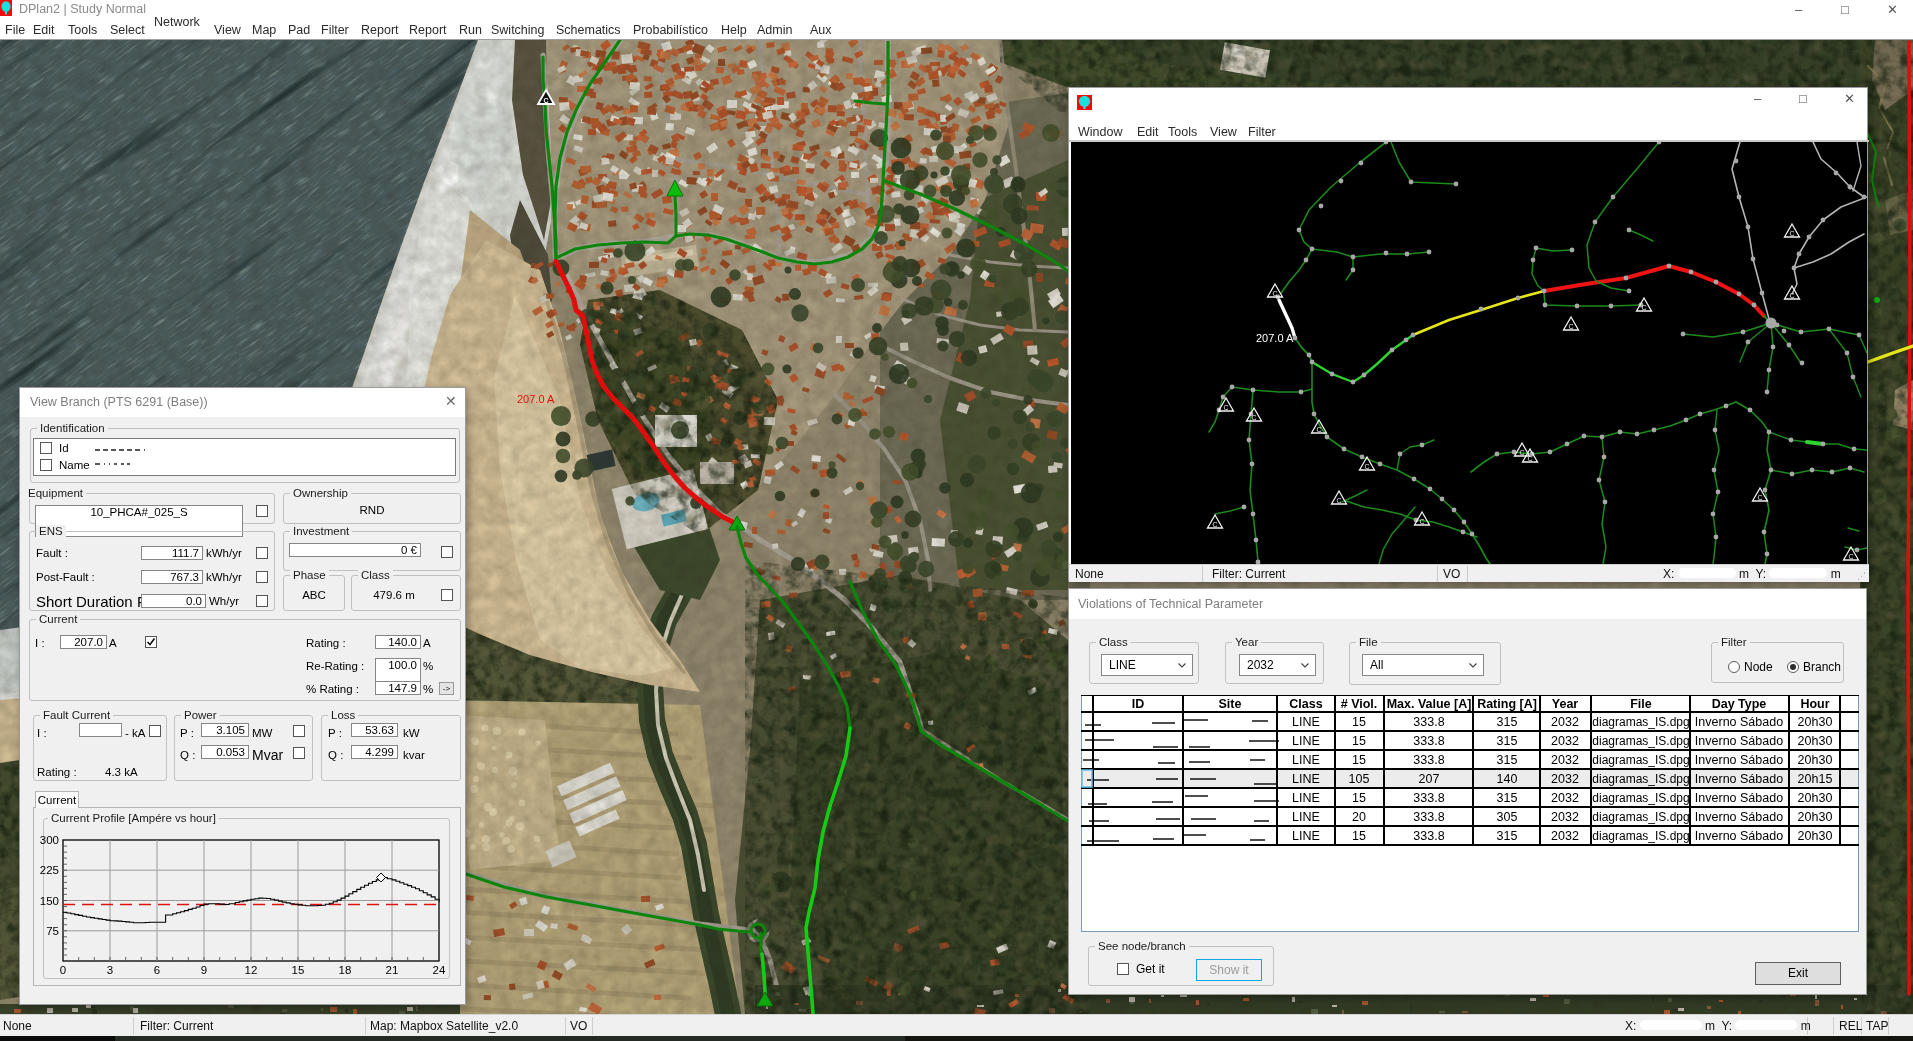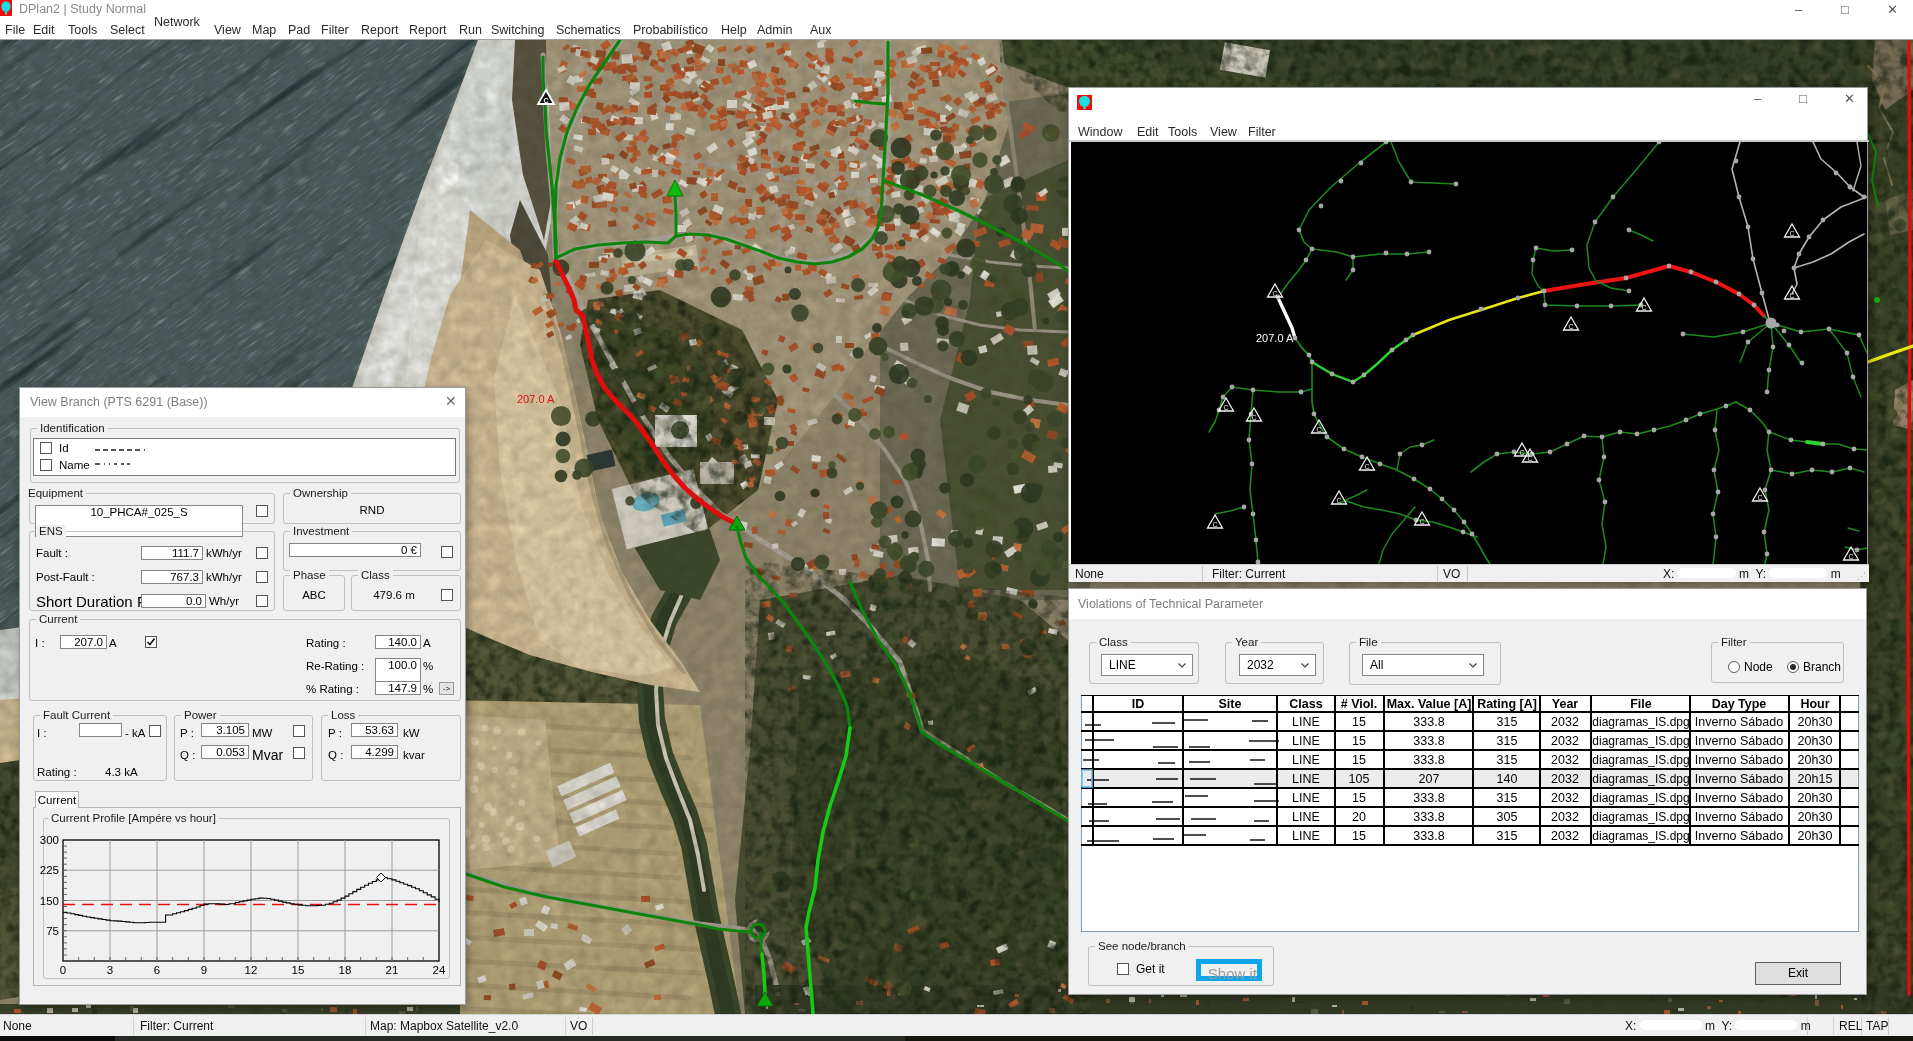--- a/index.html
+++ b/index.html
@@ -2399,21 +2399,21 @@
       <line x1="6" y1="146" x2="38" y2="146" stroke="#000" stroke-width="1.4"></line>
       <line x1="72" y1="144" x2="93" y2="144" stroke="#000" stroke-width="1.4"></line>
       <line x1="103" y1="140" x2="125" y2="140" stroke="#000" stroke-width="1.4"></line>
       <line x1="169" y1="145" x2="184" y2="145" stroke="#000" stroke-width="1.4"></line>
       <rect x="1" y="75" width="10" height="17" fill="none" stroke="#66c0e8" stroke-width="1.5"></rect>
     </svg>
 <div class="gb" style="left:19px;top:357px;width:186px;height:40px"></div>
     <div class="gbl" style="left:26px;top:351px">See node/branch</div>
 <div class="cb" style="left:48px;top:374px"></div>
 <div class="lbl" style="left:67px;top:374px;font-size:12px">Get it</div>
-<div class="abs" style="left:127px;top:370px;width:66px;height:22px;background:#f0f0f0;border:5px solid #0ea5e9;color:#9b9b9b;font-size:15px;text-align:right;line-height:20px">Show it</div>
+<div class="abs" style="left:127px;top:370px;width:66px;height:22px;background:#f0f0f0;border:1px solid #0ea5e9;color:#9b9b9b;font-size:12px;text-align:center;line-height:20px">Show it</div>
 <div class="abs" style="left:686px;top:373px;width:86px;height:23px;background:#dedede;border:1.5px solid #5f5f5f;color:#000;font-size:12px;text-align:center;line-height:21px">Exit</div>
 </div>
 <div class="abs" style="left:0;top:1014px;width:1913px;height:22px;background:#f0f0f0;border-top:1px solid #d4d4d4;font-size:12px">
 <div class="t" style="left:3px;top:4px;color:#111">None</div>
 <div class="t" style="left:140px;top:4px;color:#111">Filter: Current</div>
 <div class="t" style="left:370px;top:4px;color:#111">Map: Mapbox Satellite_v2.0</div>
 <div class="t" style="left:570px;top:4px;color:#111">VO</div>
 <div class="abs" style="left:133px;top:2px;width:1px;height:18px;background:#cfcfcf"></div>
 <div class="abs" style="left:365px;top:2px;width:1px;height:18px;background:#cfcfcf"></div>
 <div class="abs" style="left:565px;top:2px;width:1px;height:18px;background:#cfcfcf"></div>

